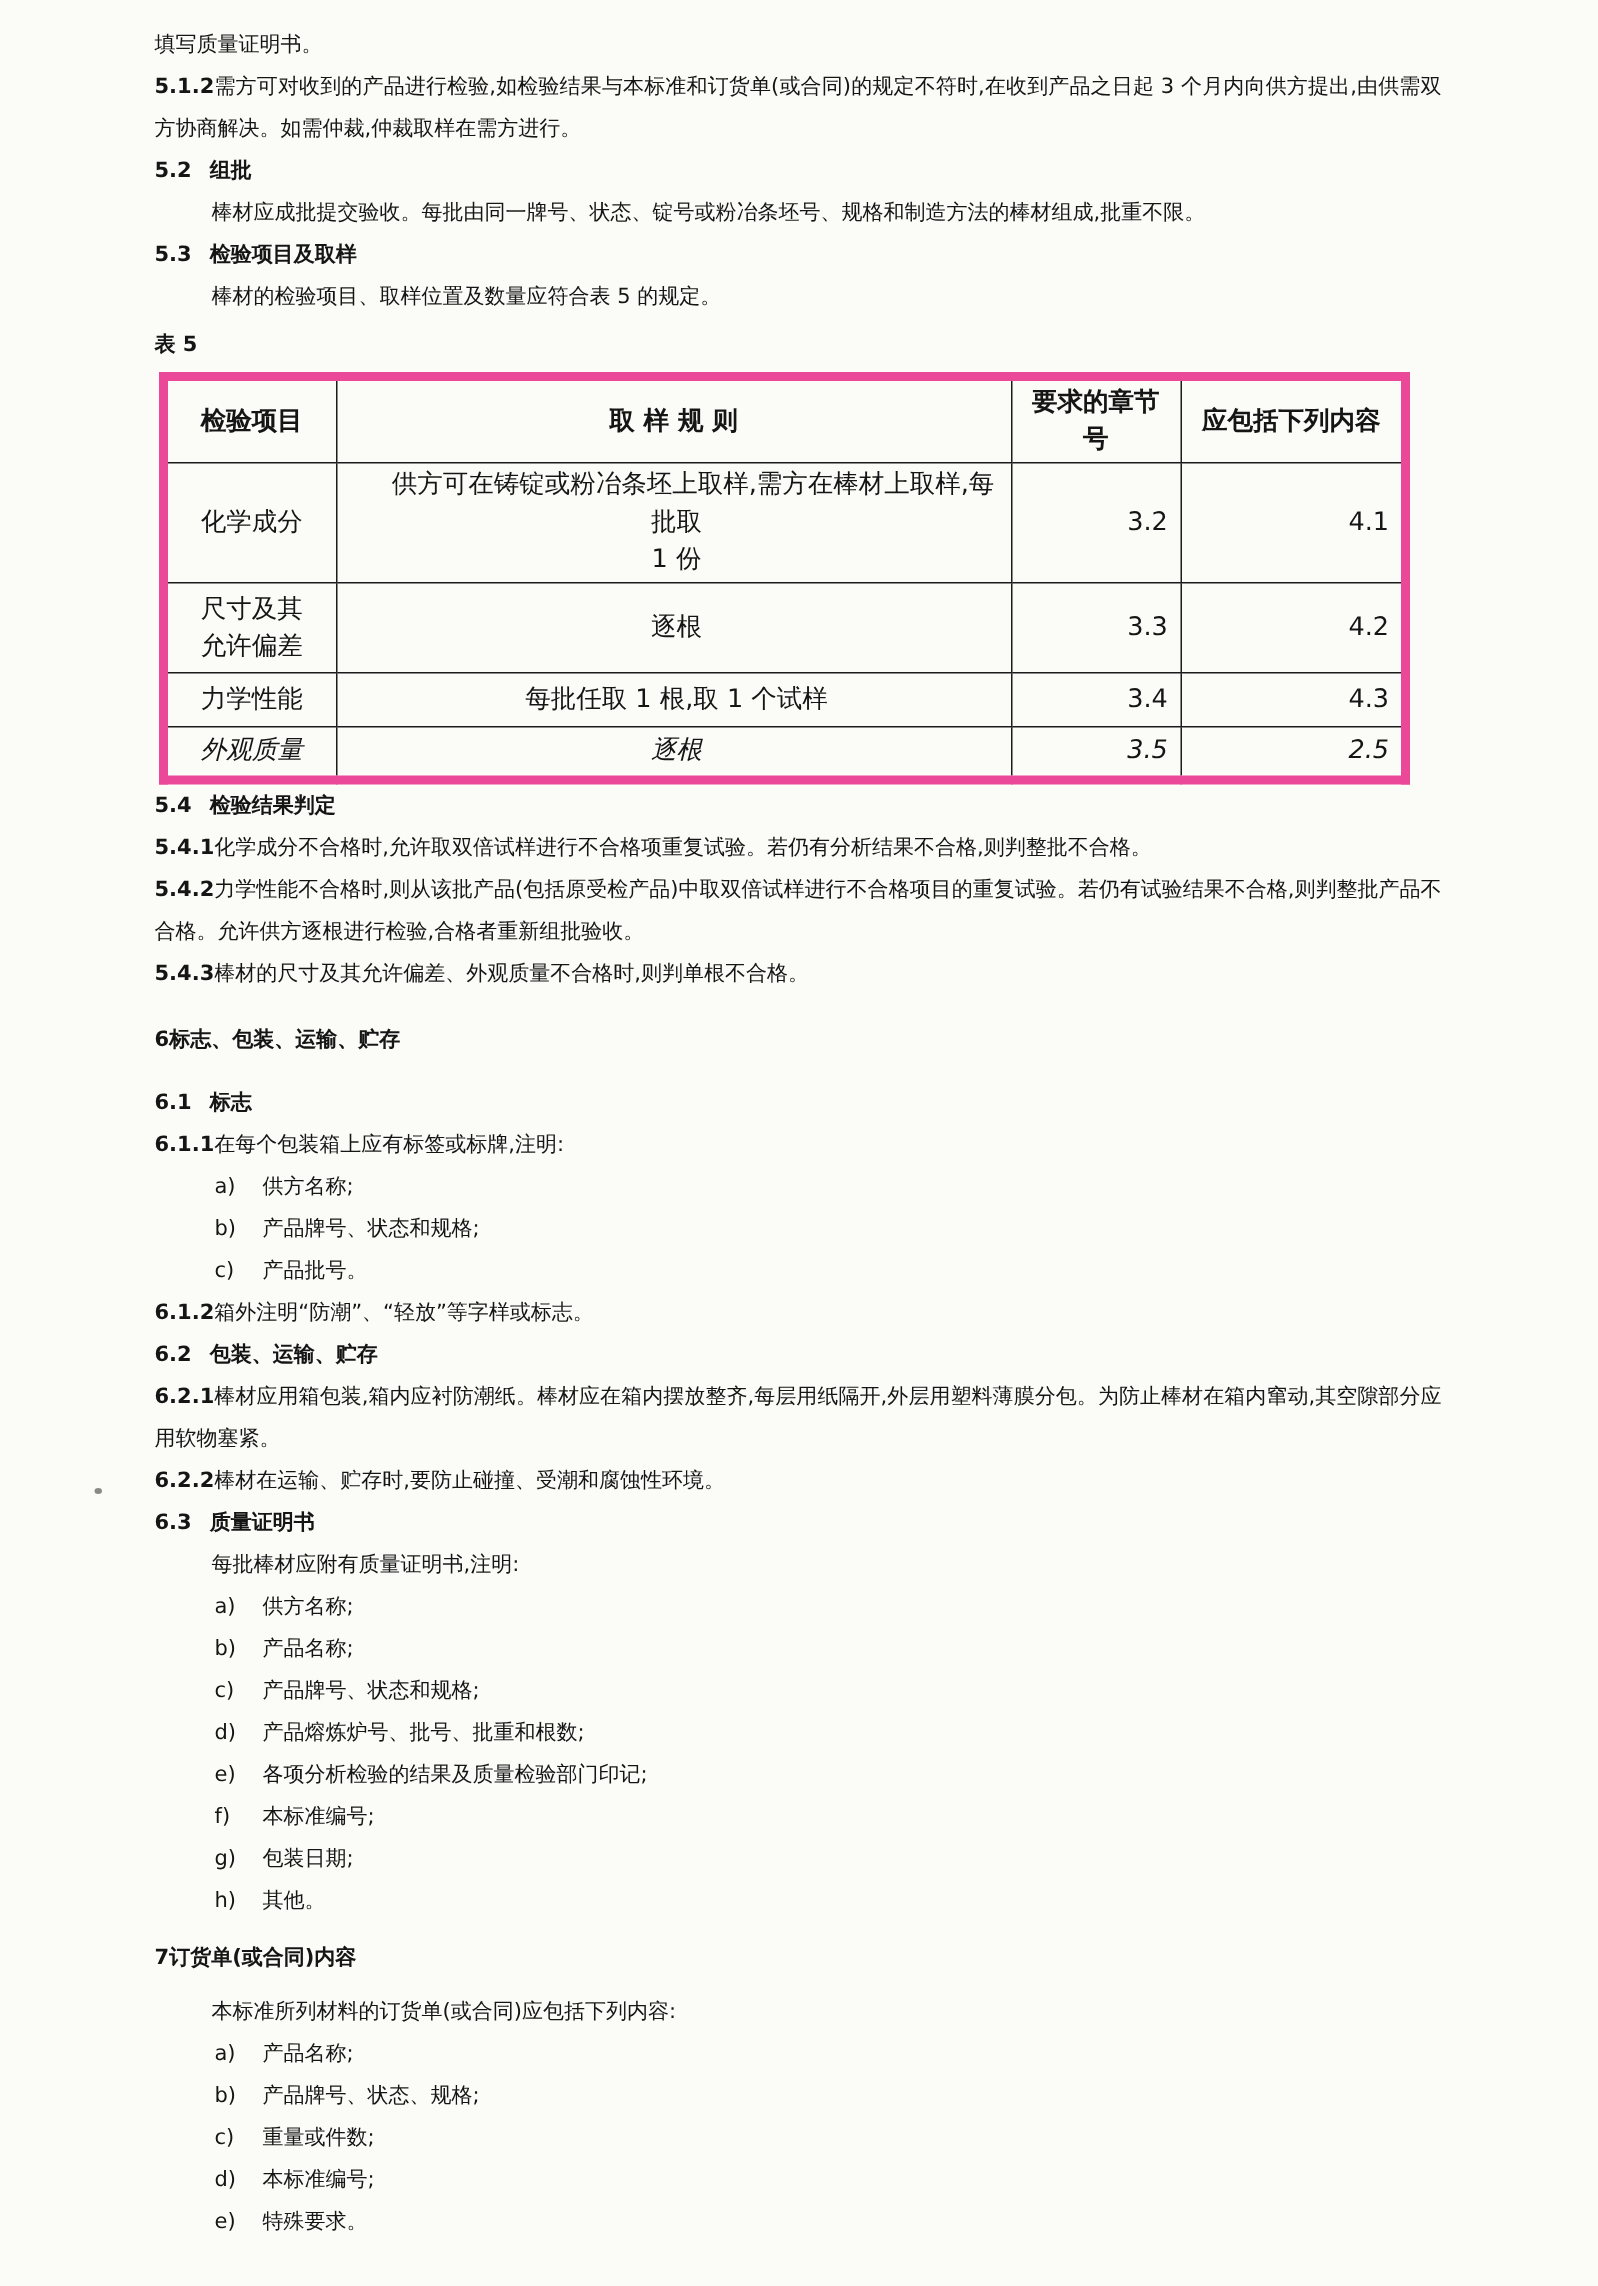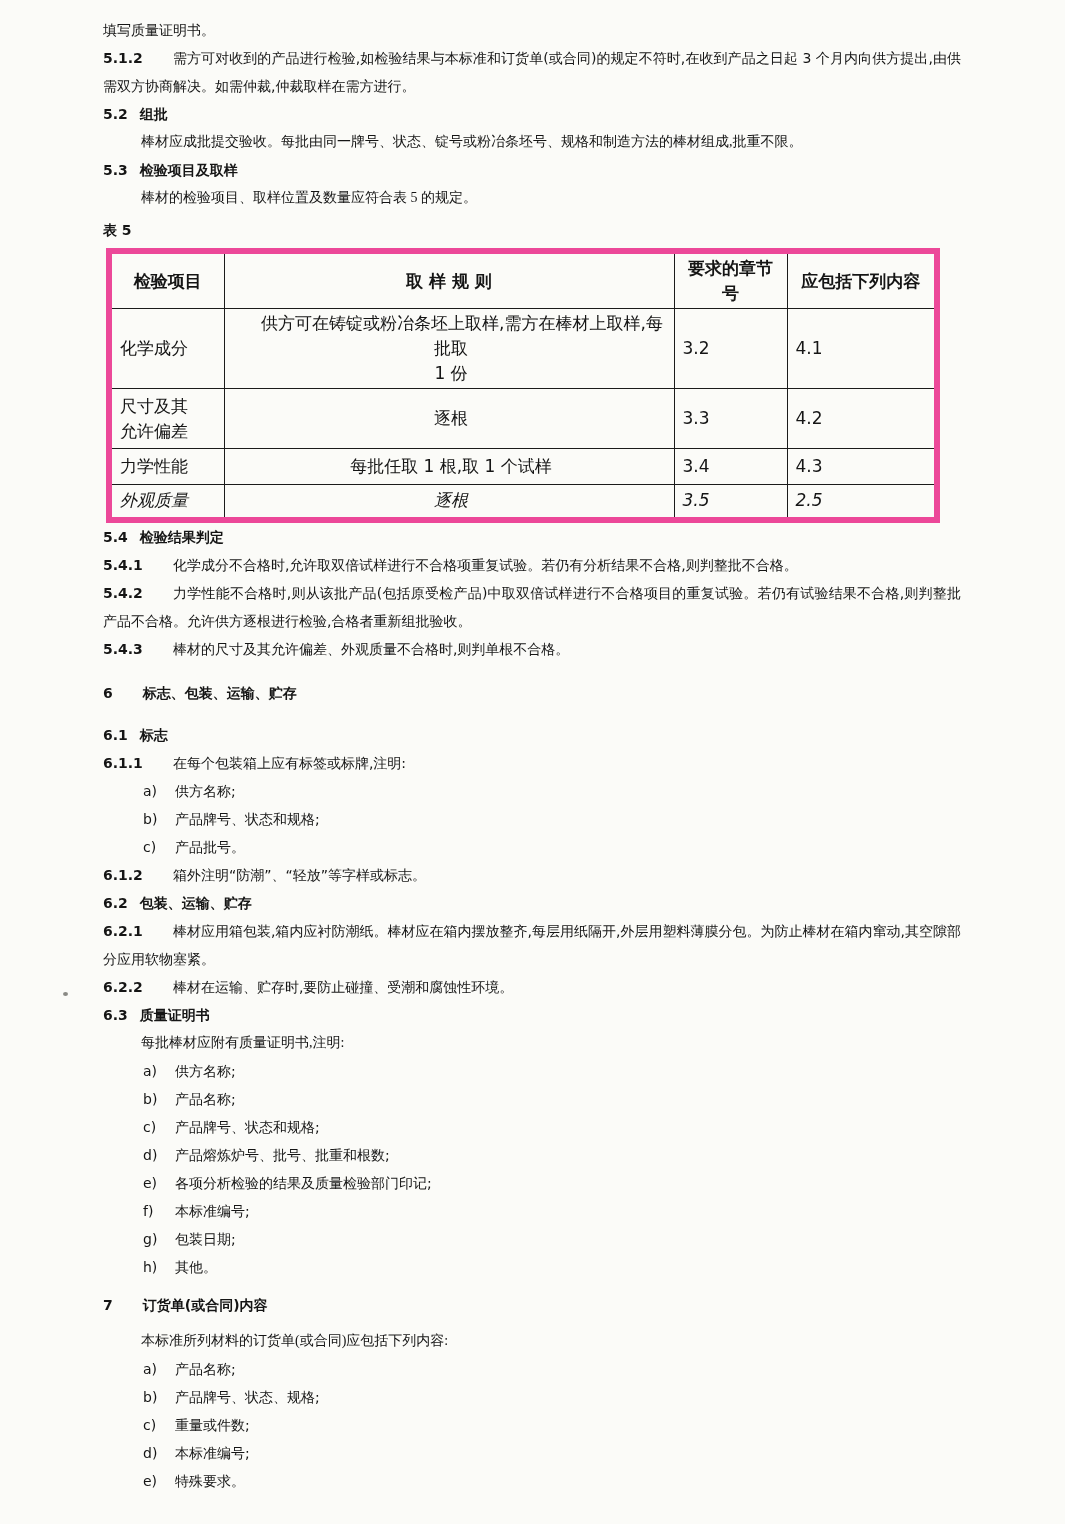--- a/index.html
+++ b/index.html
@@ -10,46 +10,46 @@
     font-family: "DejaVu Sans", sans-serif;
     color: #151515;
     position: relative;
     overflow: hidden;
   }
   .doc { padding: 16px 104px 0 103px; }
   .doc p { margin: 0; font-size: 14px; line-height: 28px; text-align: justify; }
   .h1, .h2 { font-weight: bold; }
   .h1 { margin-top: 16px !important; margin-bottom: 14px !important; }
   .sec7 { margin-top: 10px !important; margin-bottom: 8px !important; }
-  .num { font-weight: bold; display: inline-block; margin-right: 30px; }
+  .num { font-weight: bold; display: inline-block; margin-right: 0; }
   .h2 .num { margin-right: 12px; }
-  .indent { text-indent: 38px; font-family: Liberation Serif, serif; }
+  .indent { text-indent: 38px; }
   .li { padding-left: 40px; }
   .li .letter { display: inline-block; min-width: 32px; }
   .tbl-caption { text-align: center; font-weight: bold; font-size: 18.5px; margin-top: 4px !important; }
   table.t5 {
     border-collapse: collapse; table-layout: fixed;
     width: 828px; margin: 4px 0 0 3px;
     border: 6px solid #ec4899;
   }
   .t5 th, .t5 td {
     border: 1.7px solid #1b1b1b;
     font-size: 17px; line-height: 25px;
     padding: 2px 8px;
     overflow: hidden;
   }
   .t5 th { height: 34px; text-align: center; vertical-align: middle; font-weight: bold; }
   .t5 tr.r0 td { height: 64px; }
   .t5 tr.r1 td { height: 60px; }
   .t5 tr.r2 td { height: 36px; }
   .t5 tr.r3 td { height: 35px; font-style: italic; }
-  .c-item { vertical-align: middle; white-space: pre-line; }
+  .c-item { text-align: center; vertical-align: middle; white-space: pre-line; }
   .c-rule { text-align: center; vertical-align: middle; white-space: pre-line; padding-left: 12px !important; }
   .c-rule.ind1 { text-indent: 22px; }
-  .c-num { text-align: left; vertical-align: middle; margin-left: 42px; }
+  .c-num { text-align: right; vertical-align: middle; margin-left: 42px; }
   .speck { position: absolute; left: 63px; top: 992px; width: 5px; height: 4px; background: #8a8a85; border-radius: 50%; }
 </style>
 </head>
 <body>
 
 <div class="doc">
 
   <p class="cont">填写质量证明书。</p>
 
   <p class="clause"><span class="num">5.1.2</span><span>需方可对收到的产品进行检验,如检验结果与本标准和订货单(或合同)的规定不符时,在收到产品之日起 3 个月内向供方提出,由供需双方协商解决。如需仲裁,仲裁取样在需方进行。</span></p>

